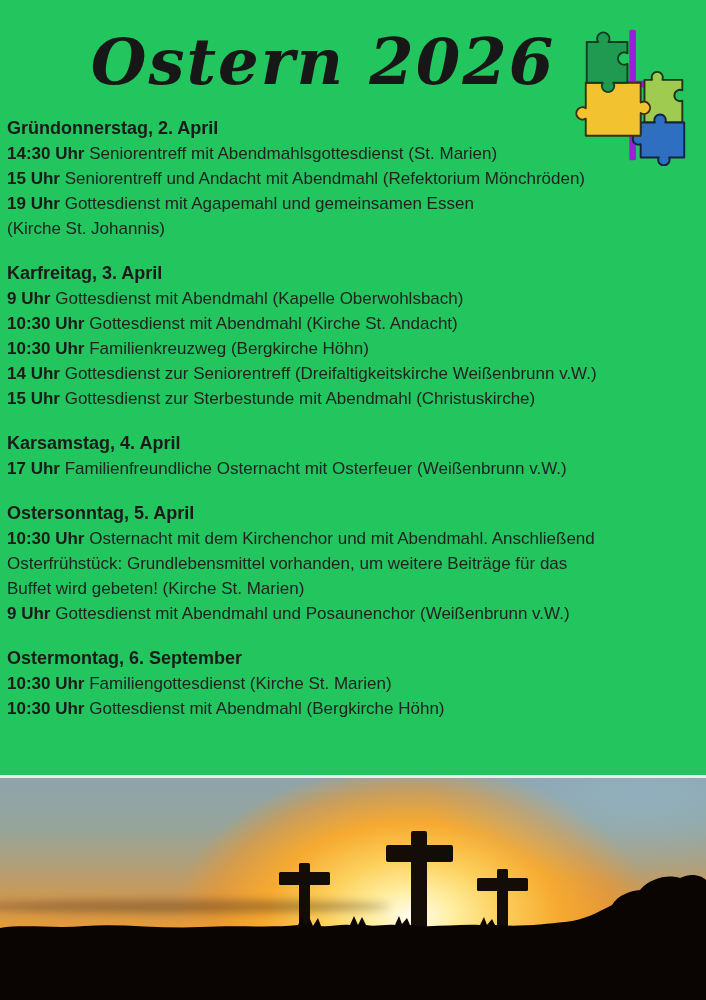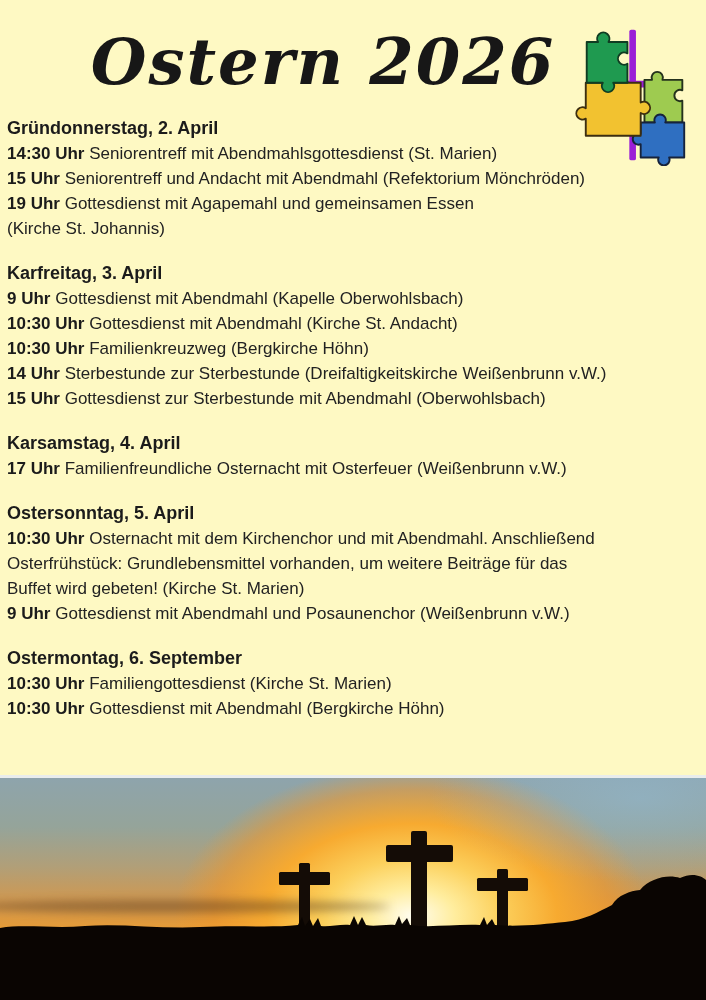--- a/index.html
+++ b/index.html
@@ -1,20 +1,20 @@
 <!DOCTYPE html>
 <html><head>
 <meta charset="utf-8">
 <style>
   html,body{margin:0;padding:0;background:#ffffff;}
   .page{
     position:relative;
     width:706px;height:1000px;
     margin:0 auto;
-    background:#fef9c3;
+    background:#22c55e;
     overflow:hidden;
     font-family:"Liberation Sans","DejaVu Sans",sans-serif;
     color:#1e1e1e;
   }
   
   .title-row{position:relative;text-align:center;}
   h1.flyer-title{
     margin:12px 0 0;
     font-family:"DejaVu Serif","Liberation Serif",serif;
     font-style:italic;
@@ -93,22 +93,22 @@
       <p class="event"><strong class="time">15 Uhr</strong> <span>Seniorentreff und Andacht mit Abendmahl (Refektorium Mönchröden)</span></p>
       <p class="event"><strong class="time">19 Uhr</strong> <span>Gottesdienst mit Agapemahl und gemeinsamen Essen
 (Kirche St. Johannis)</span></p>
     </div>
 
     <div class="section">
       <h2 class="day-heading">Karfreitag, 3. April</h2>
       <p class="event"><strong class="time">9 Uhr</strong> <span>Gottesdienst mit Abendmahl (Kapelle Oberwohlsbach)</span></p>
       <p class="event"><strong class="time">10:30 Uhr</strong> <span>Gottesdienst mit Abendmahl (Kirche St. Andacht)</span></p>
       <p class="event"><strong class="time">10:30 Uhr</strong> <span>Familienkreuzweg (Bergkirche Höhn)</span></p>
-      <p class="event"><strong class="time">14 Uhr</strong> <span>Sterbestunde zur Sterbestunde (Dreifaltigkeitskirche Weißenbrunn v.W.)</span></p>
-      <p class="event"><strong class="time">15 Uhr</strong> <span>Gottesdienst zur Sterbestunde mit Abendmahl (Oberwohlsbach)</span></p>
+      <p class="event"><strong class="time">14 Uhr</strong> <span>Gottesdienst zur Seniorentreff (Dreifaltigkeitskirche Weißenbrunn v.W.)</span></p>
+      <p class="event"><strong class="time">15 Uhr</strong> <span>Gottesdienst zur Sterbestunde mit Abendmahl (Christuskirche)</span></p>
     </div>
 
     <div class="section">
       <h2 class="day-heading">Karsamstag, 4. April</h2>
       <p class="event"><strong class="time">17 Uhr</strong> <span>Familienfreundliche Osternacht mit Osterfeuer (Weißenbrunn v.W.)</span></p>
     </div>
 
     <div class="section">
       <h2 class="day-heading">Ostersonntag, 5. April</h2>
       <p class="event"><strong class="time">10:30 Uhr</strong> <span>Osternacht mit dem Kirchenchor und mit Abendmahl. Anschließend

